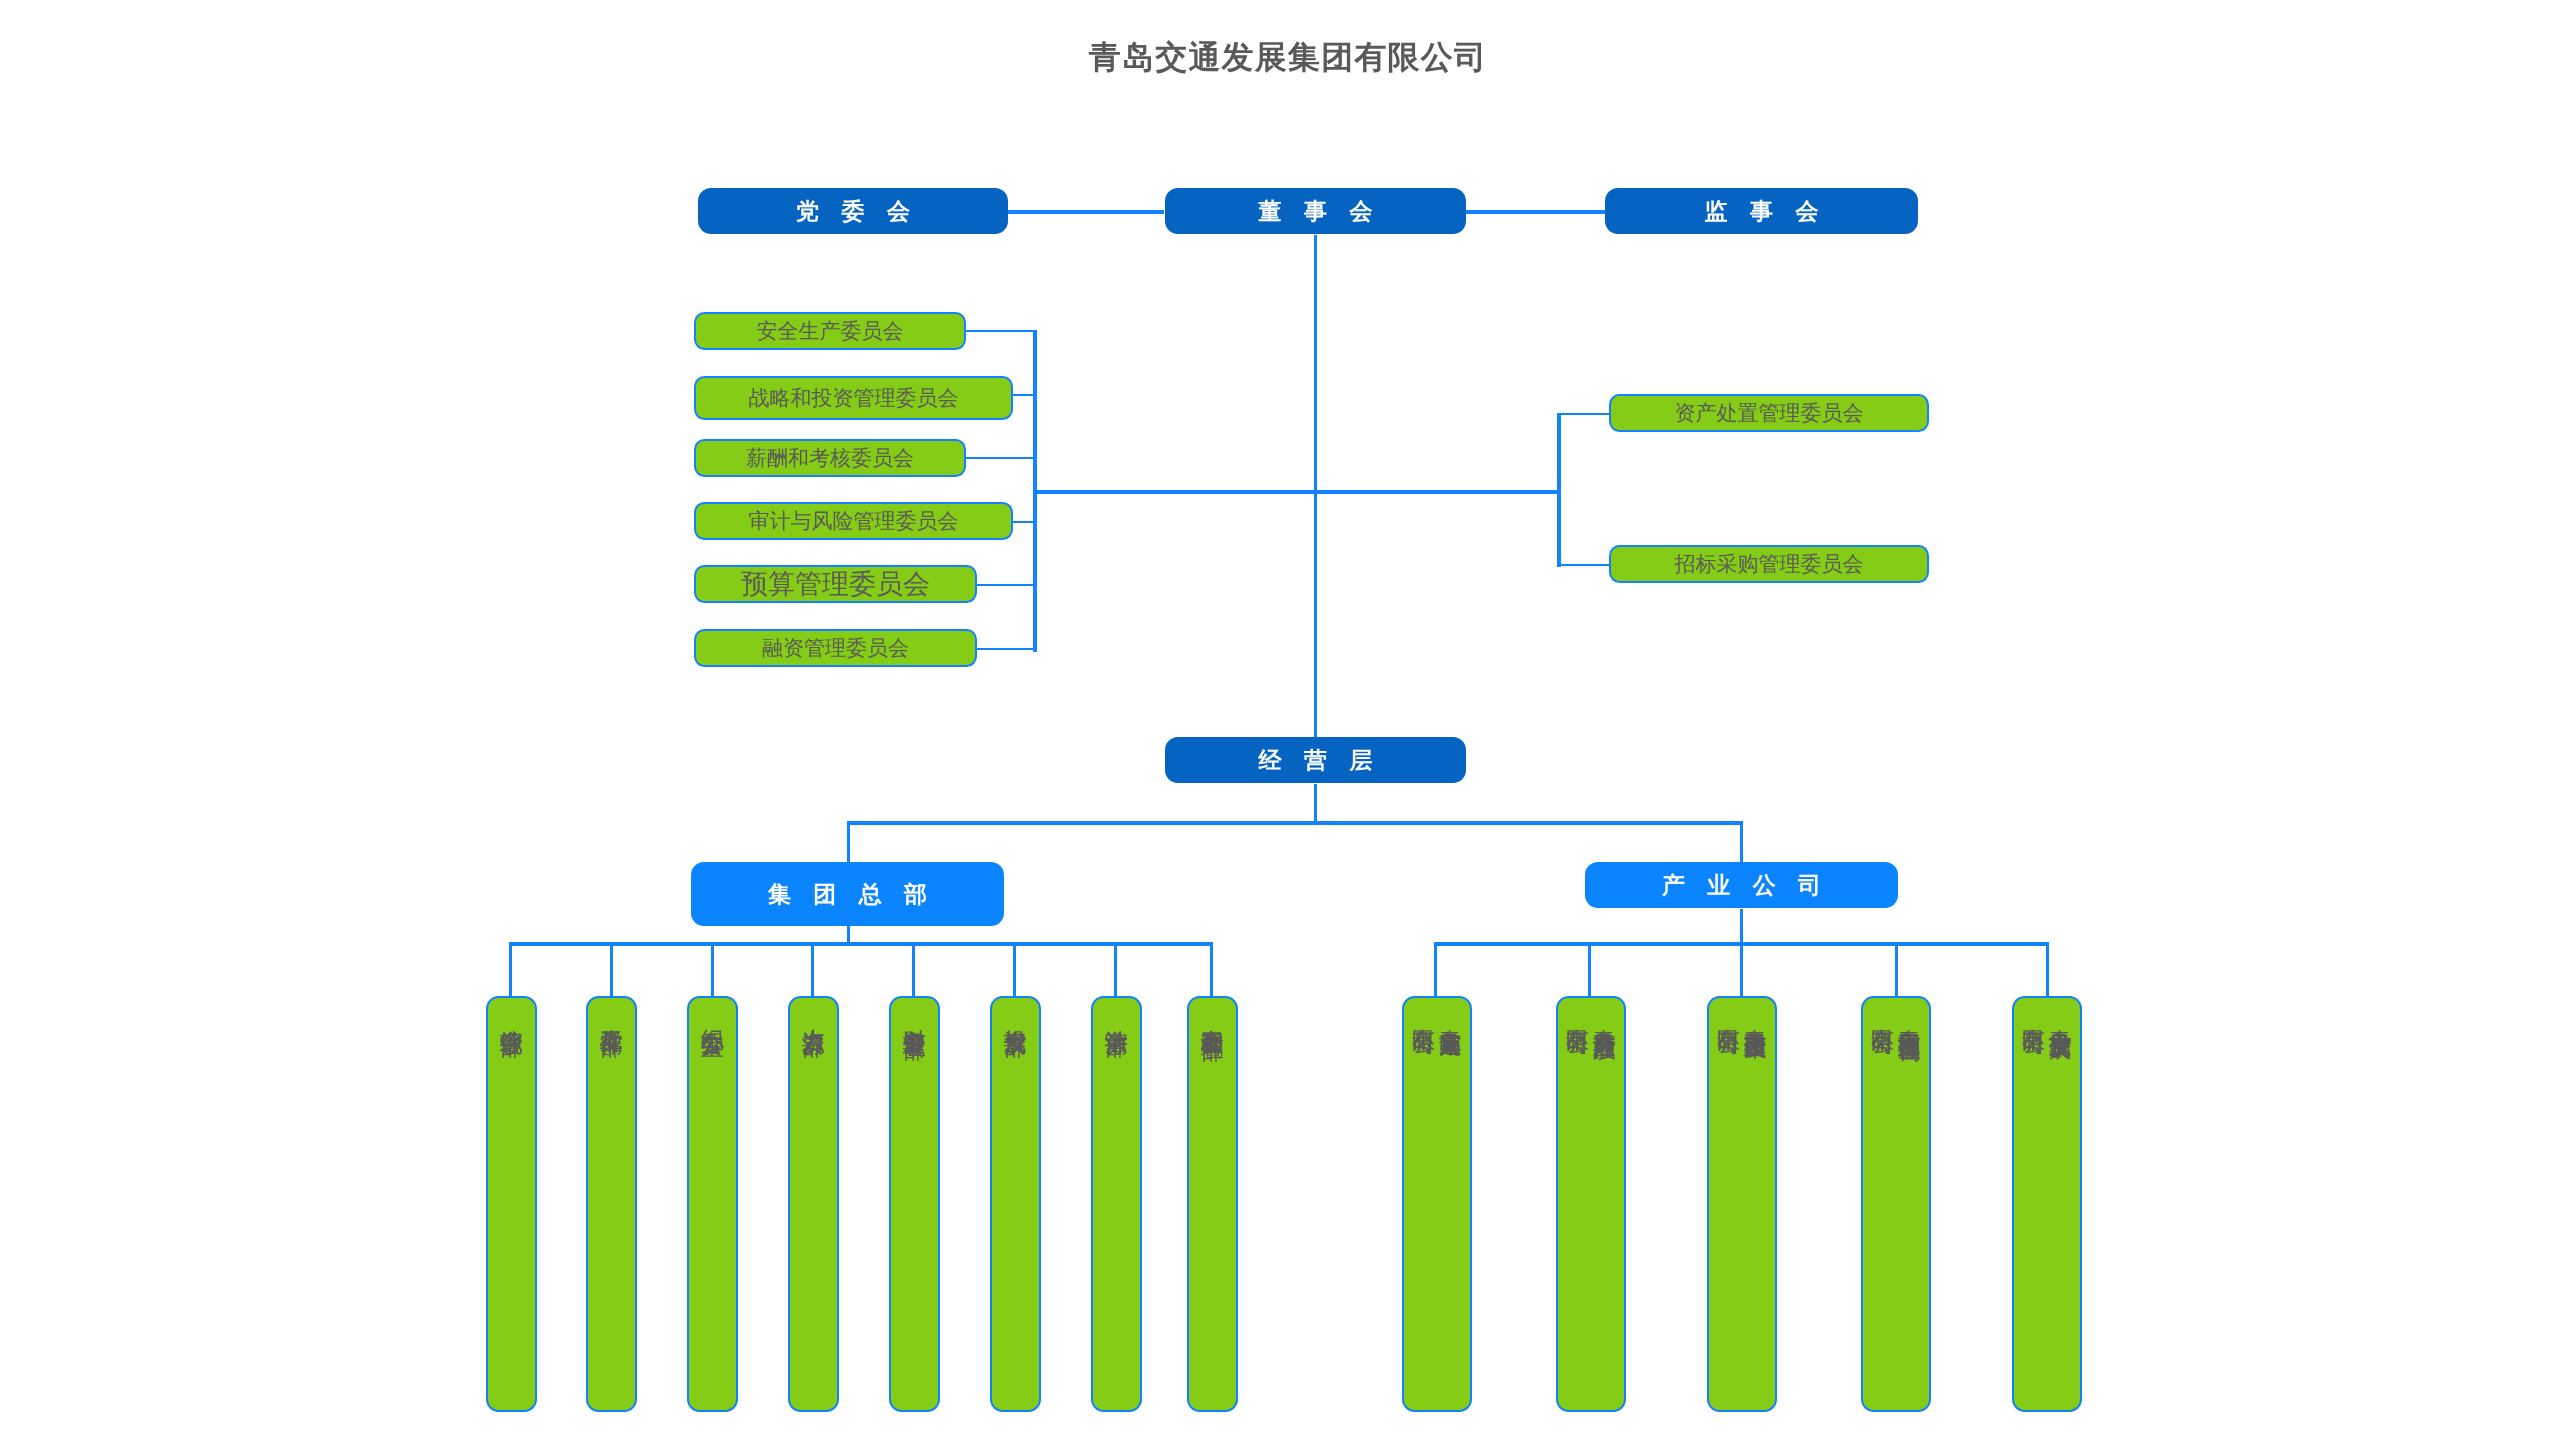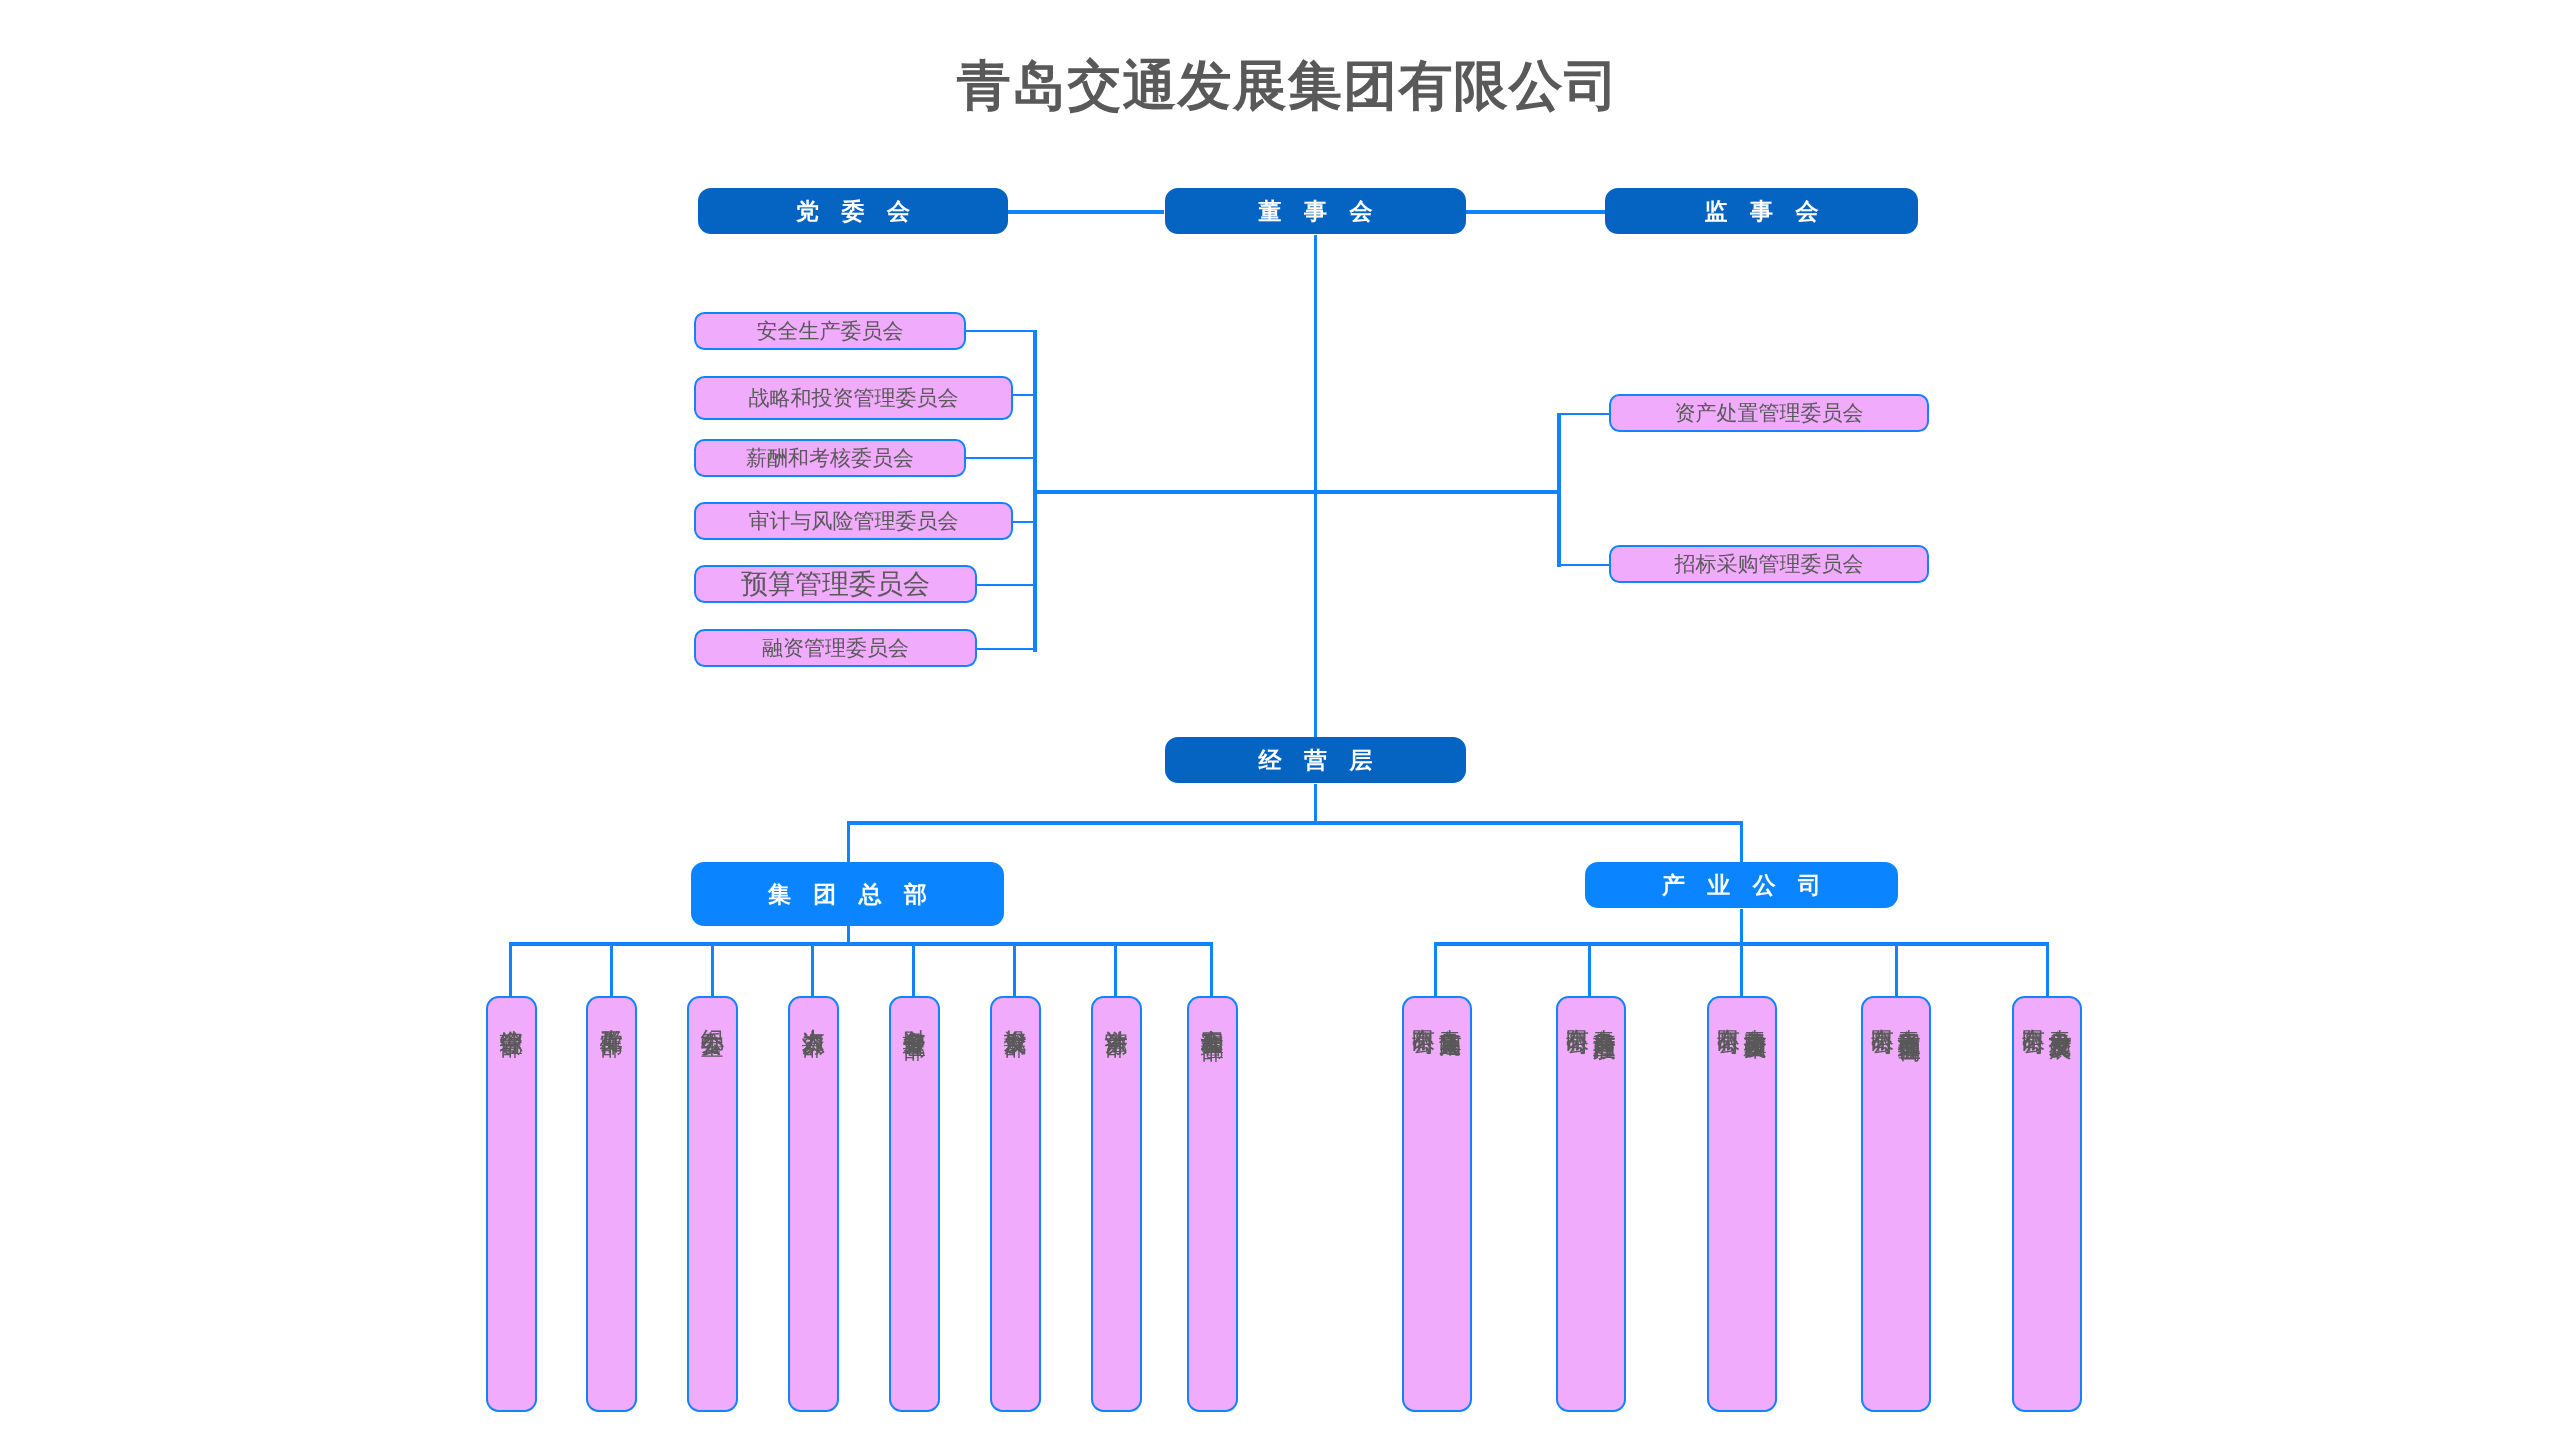--- a/index.html
+++ b/index.html
@@ -11,24 +11,24 @@
   #stage{
     position:relative;
     width:2576px;
     height:1449px;
     background:#ffffff;
     overflow:hidden;
   }
   
   #chart-title{
     position:absolute;
-    left:0; top:50px;
+    left:0; top:36px;
     width:2576px;
     text-align:center;
-    font-size:54px;
+    font-size:32px;
     font-weight:bold;
     color:#595959;
     letter-spacing:1.2px;
     white-space:nowrap;
   }
   
   .node{
     position:absolute;
     box-sizing:border-box;
     display:flex;
@@ -41,21 +41,21 @@
     color:#ffffff;
     font-weight:bold;
     border-radius:13px;
   }
   .node.solid.dark{ background:#0563C1; }
   .node.solid.bright{ background:#0A84FF; }
   .node.solid .lbl{ letter-spacing:8px; text-indent:8px; }
 
   
   .node.outline{
-    background:#f0abfc;
+    background:#84cc16;
     border:2.3px solid #1283FF;
     border-radius:10.4px;
     color:#595959;
     font-weight:normal;
   }
   
   .node.vert{
     align-items:flex-start;
     justify-content:center;
     padding-top:12.7px;

